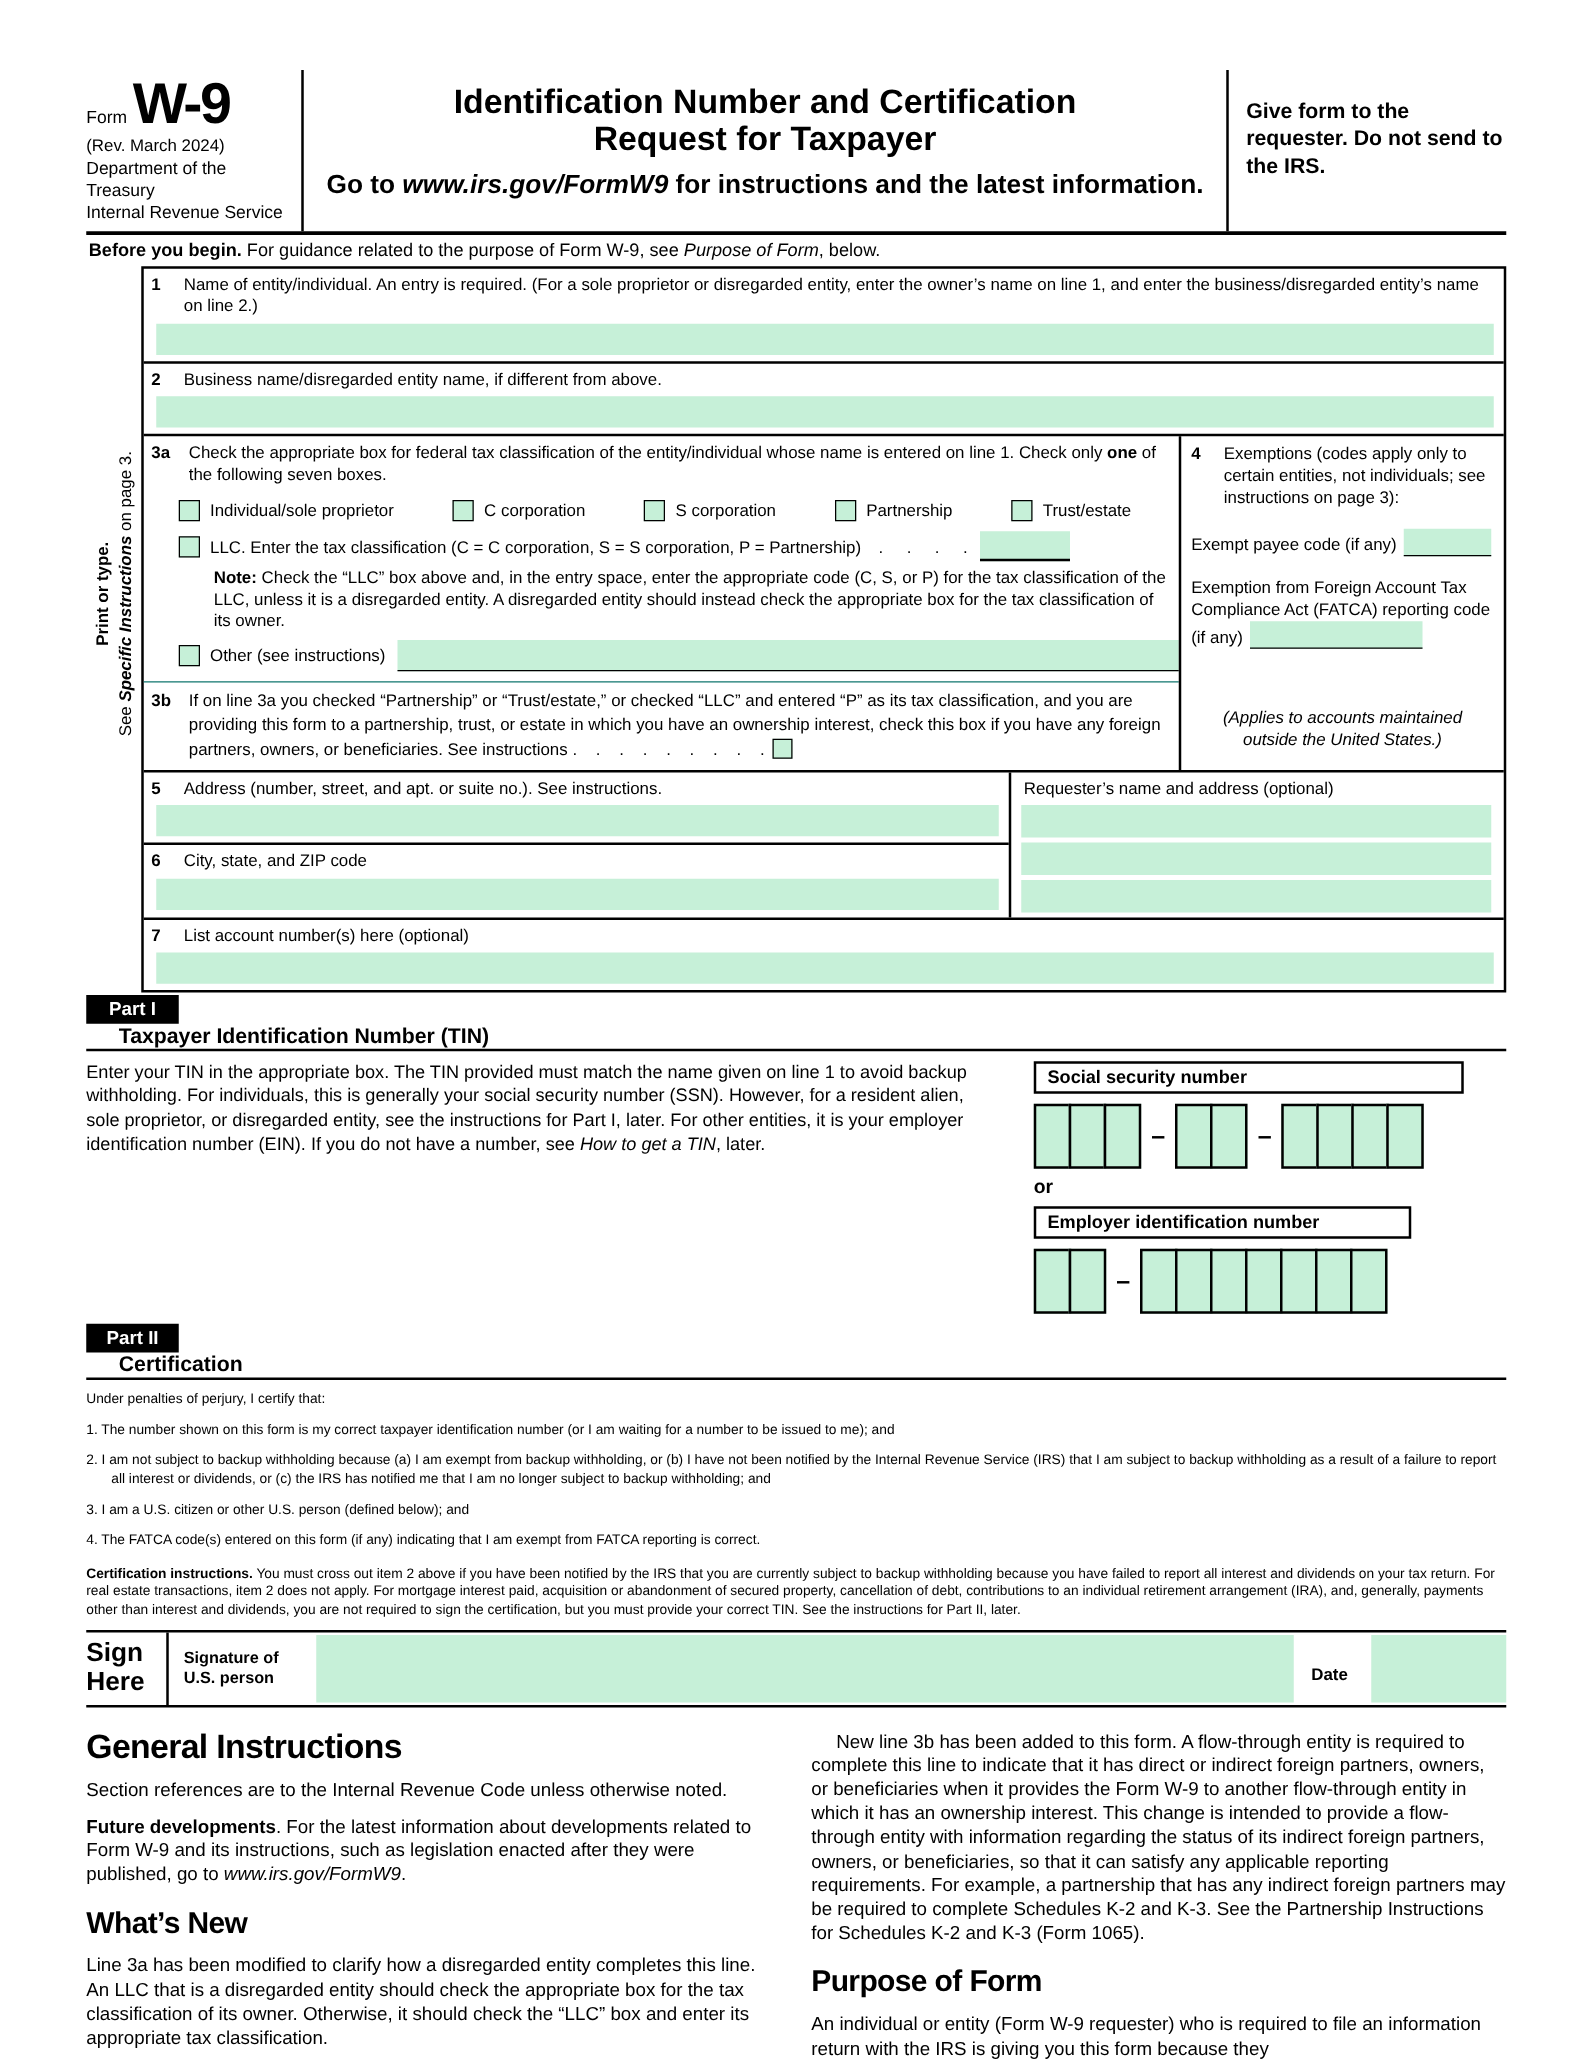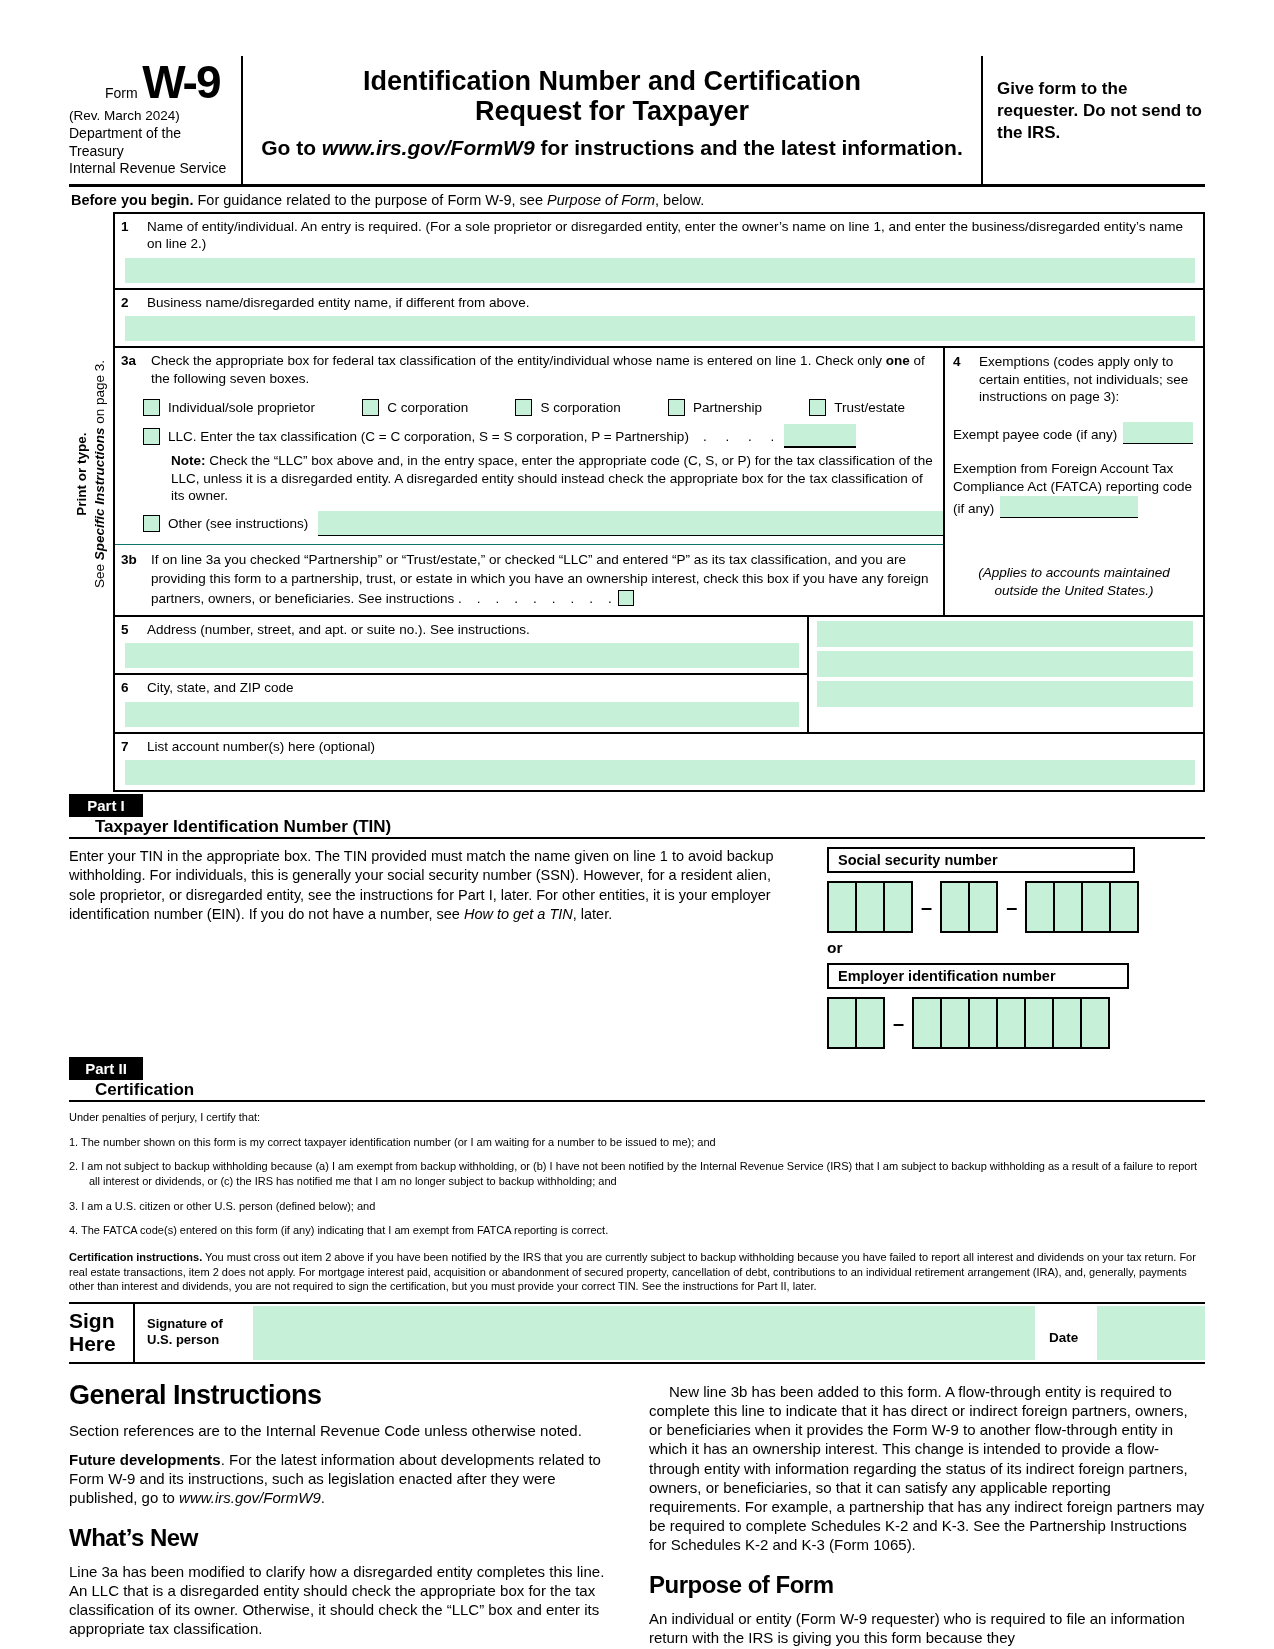--- a/index.html
+++ b/index.html
@@ -8,21 +8,21 @@
   body {
     width:1274px; height:1649px;
     font-family:"Liberation Sans", sans-serif;
     color:#000; position:relative;
   }
   .page { width:1136px; margin:0 auto; padding-top:56px; }
 
   
   .hdr { display:flex; border-bottom:3px solid #000; }
   .hdr-left { width:172px; padding:8px 10px 6px 0; }
-  .form-word { font-size:14px;margin-left:36px; }
+  .form-word { font-size:14px; }
   .form-num { font-size:46px; font-weight:bold; letter-spacing:-2px; line-height:.8; }
   .rev { font-size:13.5px; margin-top:6px; }
   .dept { font-size:14px; margin-top:2px; line-height:1.25; }
   .hdr-mid { flex:1; border-left:2px solid #000; border-right:2px solid #000; text-align:center; padding:10px 18px 4px; }
   .hdr-title { font-size:27px; font-weight:bold; line-height:1.12; }
   .hdr-goto { font-size:21px; font-weight:bold; margin-top:10px; }
   .hdr-right { width:222px; padding:22px 0 0 14px; font-weight:bold; font-size:17px; line-height:1.3; }
   .it { font-style:italic; }
   .b { font-weight:bold; }
 
@@ -69,21 +69,21 @@
   .partbar { display:flex; border-bottom:2.5px solid #000; margin-top:2px;flex-direction:column; }
   .badge { background:#000; color:#fff; font-weight:bold; font-size:15px; padding:3px 0; width:74px; text-align:center; }
   .part-title { font-weight:bold; font-size:17px; margin-left:26px; }
 
   
   .p1body { display:flex; padding-top:8px; }
   .p1text { width:746px; font-size:14.5px; line-height:1.33; padding-right:14px; }
   .p1note { margin-top:18px; }
   .tincol { flex:1; padding-left:12px; }
   .tin-label { border:2px solid #000; font-weight:bold; font-size:14.5px; padding:3px 9px; }
-  .ssn-label { width:308px; }
+  .ssn-label { width:344px; }
   .ein-label { width:302px; margin-top:4px; }
   .cellrow { display:flex; align-items:center; margin-top:8px; margin-bottom:6px; }
   .cellgroup { display:flex; }
   .cell { width:30px; height:52px; background:var(--green); border:2px solid #000; }
   .cell + .cell { margin-left:-2px; }
   .dash { font-weight:bold; font-size:20px; margin:0 8px; }
   .or { font-weight:bold; font-size:15.5px; margin:2px 0 6px; }
 
   
   .p2body { font-size:11px; line-height:1.33; padding-top:8px; }
@@ -245,20 +245,21 @@
           </div>
           <div>
             <div class="lbl-line">
                 <span class="num">6</span>
                 <span>City, state, and ZIP code</span>
               </div>
             <div class="ginput"></div>
           </div>
         </div>
         <div class="col-req">
+          <div class="req-label">Requester’s name and address (optional)</div>
           <div class="req-bar"></div>
           <div class="req-bar"></div>
           <div class="req-bar"></div>
         </div>
       </div>
 
       <div class="frow">
         <div class="lbl-line">
             <span class="num">7</span>
             <span>List account number(s) here (optional)</span>

